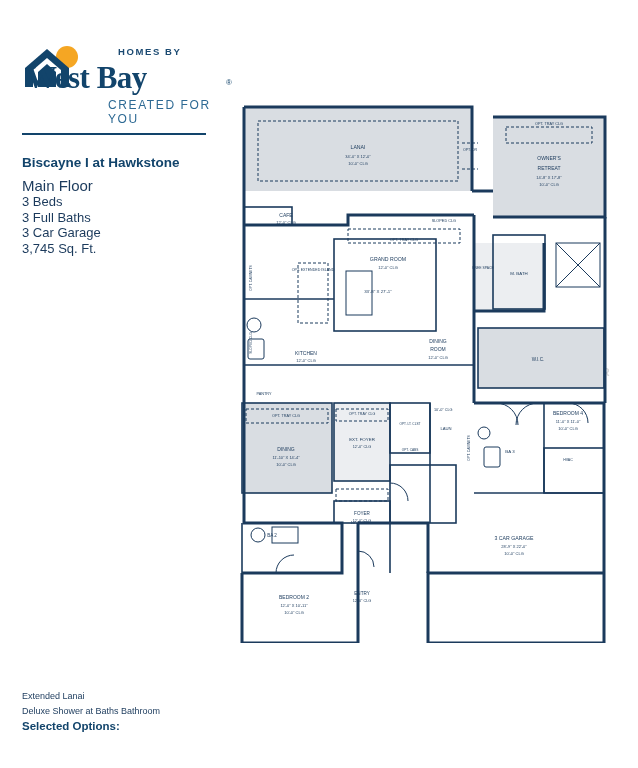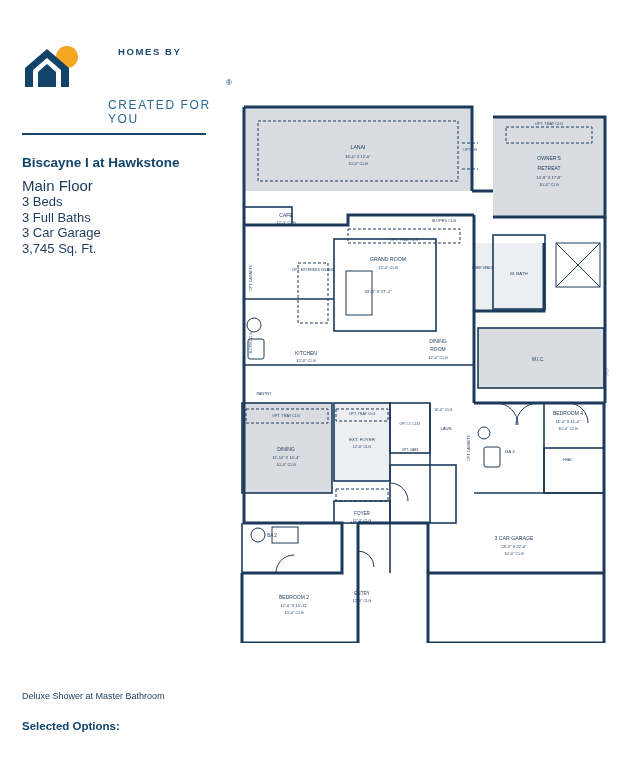--- a/index.html
+++ b/index.html
@@ -32,37 +32,39 @@
 <body>
 
 <div id="logo-block">
   <svg id="logo-mark" viewBox="0 0 62 46">
     <circle cx="45" cy="13" r="11" fill="#f5a623"></circle>
     <path d="M3 24 L25 5 L47 24 L47 43 L3 43 Z" fill="#12446b"></path>
     <path d="M25 14 L39 26 L39 43 L11 43 L11 26 Z" fill="#ffffff"></path>
     <path d="M25 20 L34 28 L34 43 L16 43 L16 28 Z" fill="#12446b"></path>
   </svg>
   <div id="brand-top">HOMES BY</div>
+  <div id="brand-main">West Bay</div>
   <div id="brand-reg">®</div>
   <div id="brand-sub">CREATED FOR YOU</div>
 </div>
 
 <div id="rule"></div>
 <div id="plan-title">Biscayne I at Hawkstone</div>
 <div id="plan-sub">Main Floor</div>
 <div id="specs">
   <div>3 Beds</div>
   <div>3 Full Baths</div>
   <div>3 Car Garage</div>
   <div>3,745 Sq. Ft.</div>
 </div>
 
 <div id="opts-title">Selected Options:</div>
 <div id="opts-list">
-  <div>Deluxe Shower at Master Bathroom</div>
+  <div>Extended Lanai</div>
+  <div>Deluxe Shower at Baths Bathroom</div>
 </div>
 
 <div id="watermark">STELLAR MLS</div>
 
 <svg id="floorplan" width="400" height="540" viewBox="0 0 400 540" style="position:absolute;left:238px;top:103px;">
 
   <g>
     <rect x="6" y="4" width="228" height="84" fill="#d9dde2"></rect>
     <rect x="255" y="14" width="112" height="100" fill="#d9dde2"></rect>
     <rect x="236" y="140" width="70" height="68" fill="#eceef1"></rect>

